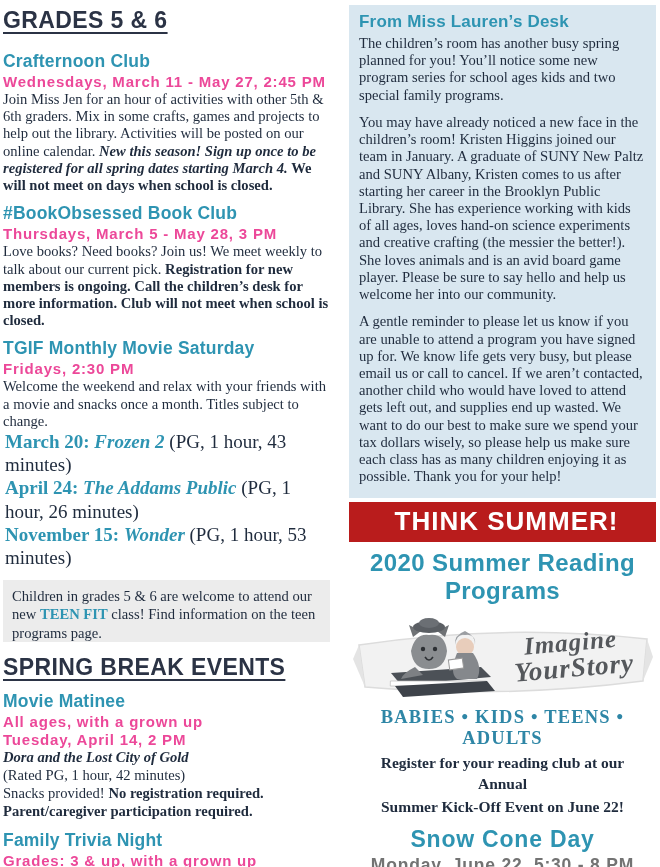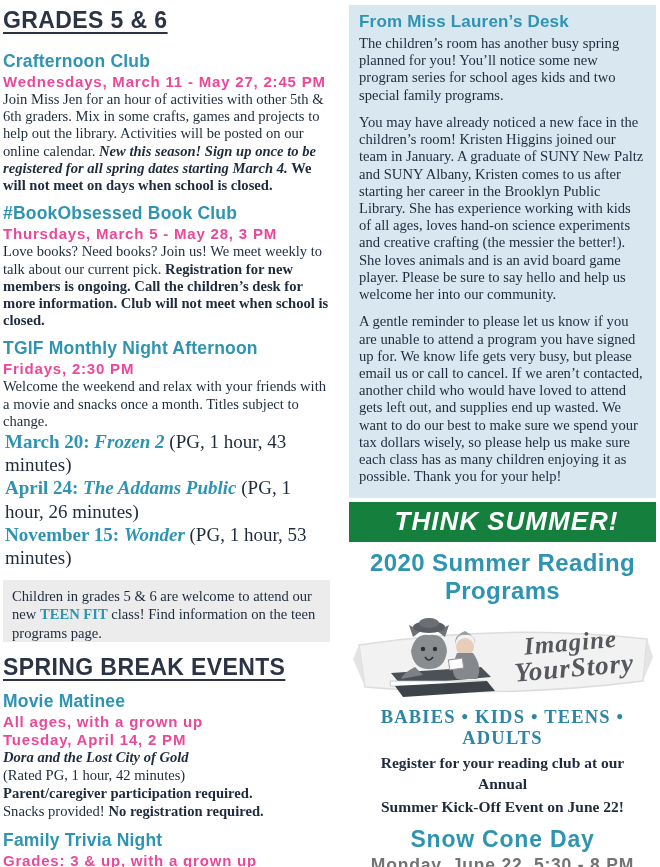--- a/index.html
+++ b/index.html
@@ -41,23 +41,23 @@
   .teen-fit { color:#2e94b2; font-weight:bold; }
 
   
   .desk-box { background:#d9e7f0; padding:7px 10px 3px 10px; }
   .desk-title {
     font-family:"Liberation Sans", sans-serif; font-weight:bold;
     font-size:17px; color:#2e94b2; letter-spacing:.2px; margin:0 0 3px 0;
   }
   .desk-box p { margin:0 0 10px 0; font-size:14.6px; line-height:1.18; }
   .banner {
-    background:#15803d; color:#ffffff; text-align:center;
+    background:#b91c1c; color:#ffffff; text-align:center;
     font-family:"Liberation Sans", sans-serif; font-weight:bold;
-    font-size:26px; letter-spacing:1px; padding:4px 0 5px 8px; margin-top:4px;font-style:italic;
+    font-size:26px; letter-spacing:1px; padding:4px 0 5px 8px; margin-top:4px;
   }
   .srp-title {
     font-family:"Liberation Sans", sans-serif; font-weight:bold;
     font-size:24px; color:#2e94b2; text-align:center; letter-spacing:.4px;
     margin:7px 0 2px 0;
   }
   .illustration { display:block; margin:2px auto 0 auto; }
   .audiences {
     color:#2e86a6; font-weight:bold; font-size:18.5px; text-align:center;
     letter-spacing:1.2px; margin:4px 0 4px 0;
@@ -86,40 +86,40 @@
       <p class="body-text"><span>Join Miss Jen for an hour of activities with other 5th &amp; 6th graders. Mix in some crafts, games and projects to help out the library. Activities will be posted on our online calendar. </span><span class="bold-italic">New this season! Sign up once to be registered for all spring dates starting March 4. </span><span class="bold">We will not meet on days when school is closed.</span></p>
     </div>
 
     <div>
       <div class="sec-title">#BookObsessed Book Club</div>
       <div class="sec-sched">Thursdays, March 5 - May 28, 3 PM</div>
       <p class="body-text"><span>Love books? Need books? Join us! We meet weekly to talk about our current pick. </span><span class="bold">Registration for new members is ongoing. Call the children’s desk for more information. Club will not meet when school is closed.</span></p>
     </div>
 
     <div>
-      <div class="sec-title">TGIF Monthly Night Afternoon</div>
+      <div class="sec-title">TGIF Monthly Movie Saturday</div>
       <div class="sec-sched">Fridays, 2:30 PM</div>
       <p class="body-text">Welcome the weekend and relax with your friends with a movie and snacks once a month. Titles subject to change.</p>
       <div class="movie-line"><span class="movie-date">March 20: </span><span class="movie-title">Frozen 2</span><span> (PG, 1 hour, 43 minutes)</span></div>
       <div class="movie-line"><span class="movie-date">April 24: </span><span class="movie-title">The Addams Public</span><span> (PG, 1 hour, 26 minutes)</span></div>
       <div class="movie-line"><span class="movie-date">November 15: </span><span class="movie-title">Wonder</span><span> (PG, 1 hour, 53 minutes)</span></div>
     </div>
 
     <div class="note-box"><span>Children in grades 5 &amp; 6 are welcome to attend our new </span><span class="teen-fit">TEEN FIT</span><span> class! Find information on the teen programs page.</span></div>
 
     <div class="big-heading">SPRING BREAK EVENTS</div>
 
     <div>
       <div class="sec-title" style="margin-top:2px;">Movie Matinee</div>
       <div class="sec-ages">All ages, with a grown up</div>
       <div class="sec-sched">Tuesday, April 14, 2 PM</div>
       <div class="body-text bold-italic">Dora and the Lost City of Gold</div>
       <div class="body-text">(Rated PG, 1 hour, 42 minutes)</div>
+      <div class="body-text"><span>Snacks provided! </span><span class="bold">No registration required.</span></div>
       <div class="body-text bold">Parent/caregiver participation required.</div>
-      <div class="body-text"><span>Snacks provided! </span><span class="bold">No registration required.</span></div>
     </div>
 
     <div>
       <div class="sec-title">Family Trivia Night</div>
       <div class="sec-ages">Grades: 3 &amp; up, with a grown up</div>
       <div class="sec-sched">Wednesday, April 15,7 PM</div>
       <p class="body-text">Calling all quiz show wanna-bes! Compete in teams of 2 – 5 people to win great prizes.</p>
       <div class="body-text bold">Registration begins Saturday, March 7.</div>
 
     </div>

